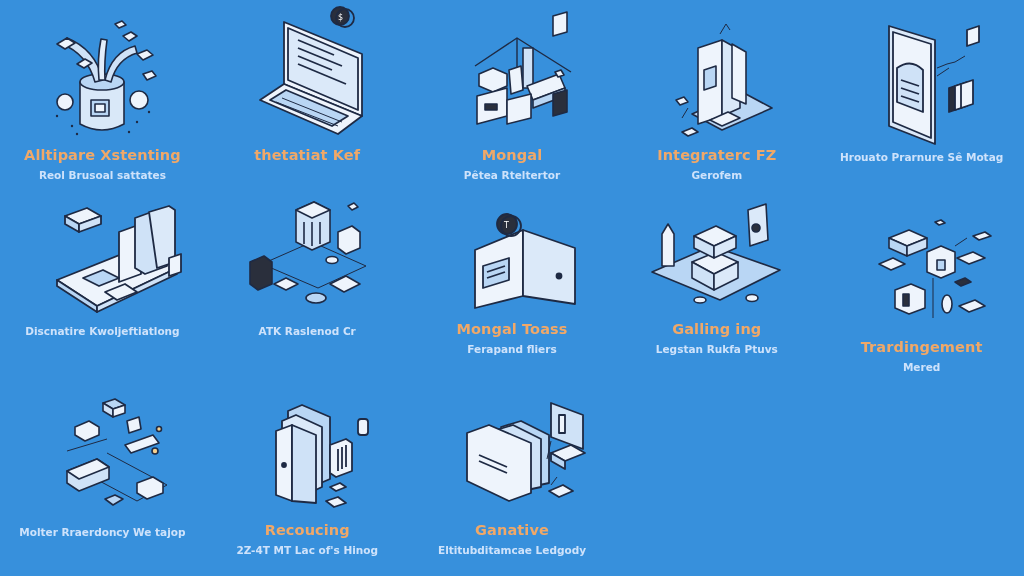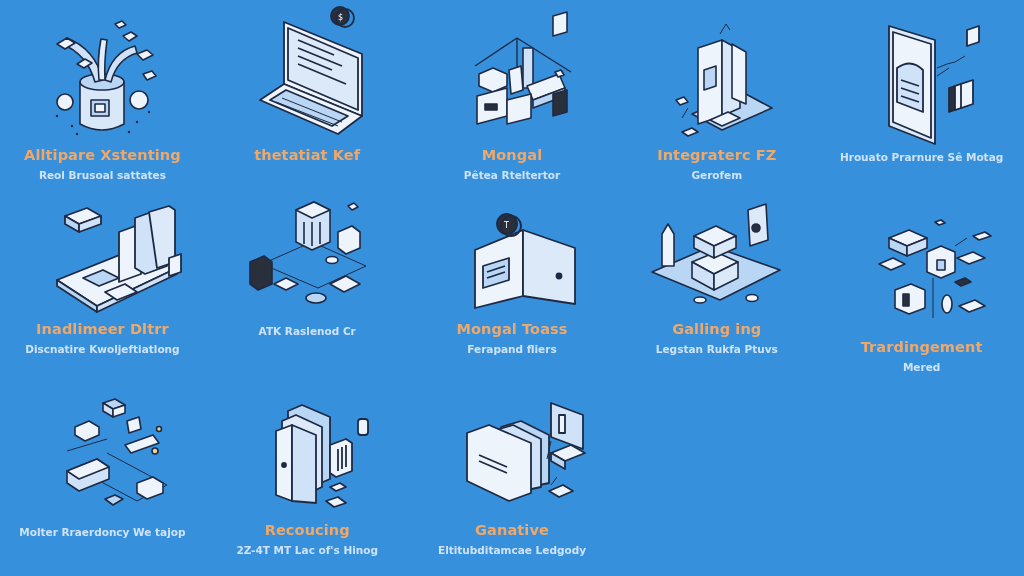--- a/index.html
+++ b/index.html
@@ -185,21 +185,20 @@
           <path d="M132 24 L152 18 L158 22 L158 74 L140 80 Z" fill="#dbe9f9"></path>
           <path d="M66 90 L86 82 L102 90 L82 98 Z" fill="#b9d6f4"></path>
           <path d="M88 104 L108 96 L120 104 L100 112 Z" fill="#eef4fc"></path>
           <path d="M48 28 L70 20 L84 28 L62 36 Z" fill="#eef4fc"></path>
           <path d="M48 28 L62 36 L62 44 L48 36 Z" fill="#b9d6f4"></path>
           <path d="M62 36 L84 28 L84 36 L62 44 Z" fill="#cfe2f7"></path>
           <path d="M152 70 L164 66 L164 84 L152 88 Z" fill="#eef4fc"></path>
         </g>
       </svg>
     </div>
-    <div class="title">Inadlimeer Dltrr</div>
     <div class="subtitle">Discnatire Kwoljeftiatlong</div>
   </div>
 
   <div class="tile row2">
     <div class="art">
       <svg viewBox="0 0 170 132">
         <g stroke="#1e2a44" stroke-width="1" fill="none">
           <path d="M40 76 L96 100 L144 78 L90 54 Z"></path>
           <line x1="90" y1="54" x2="90" y2="40"></line>
         </g>

